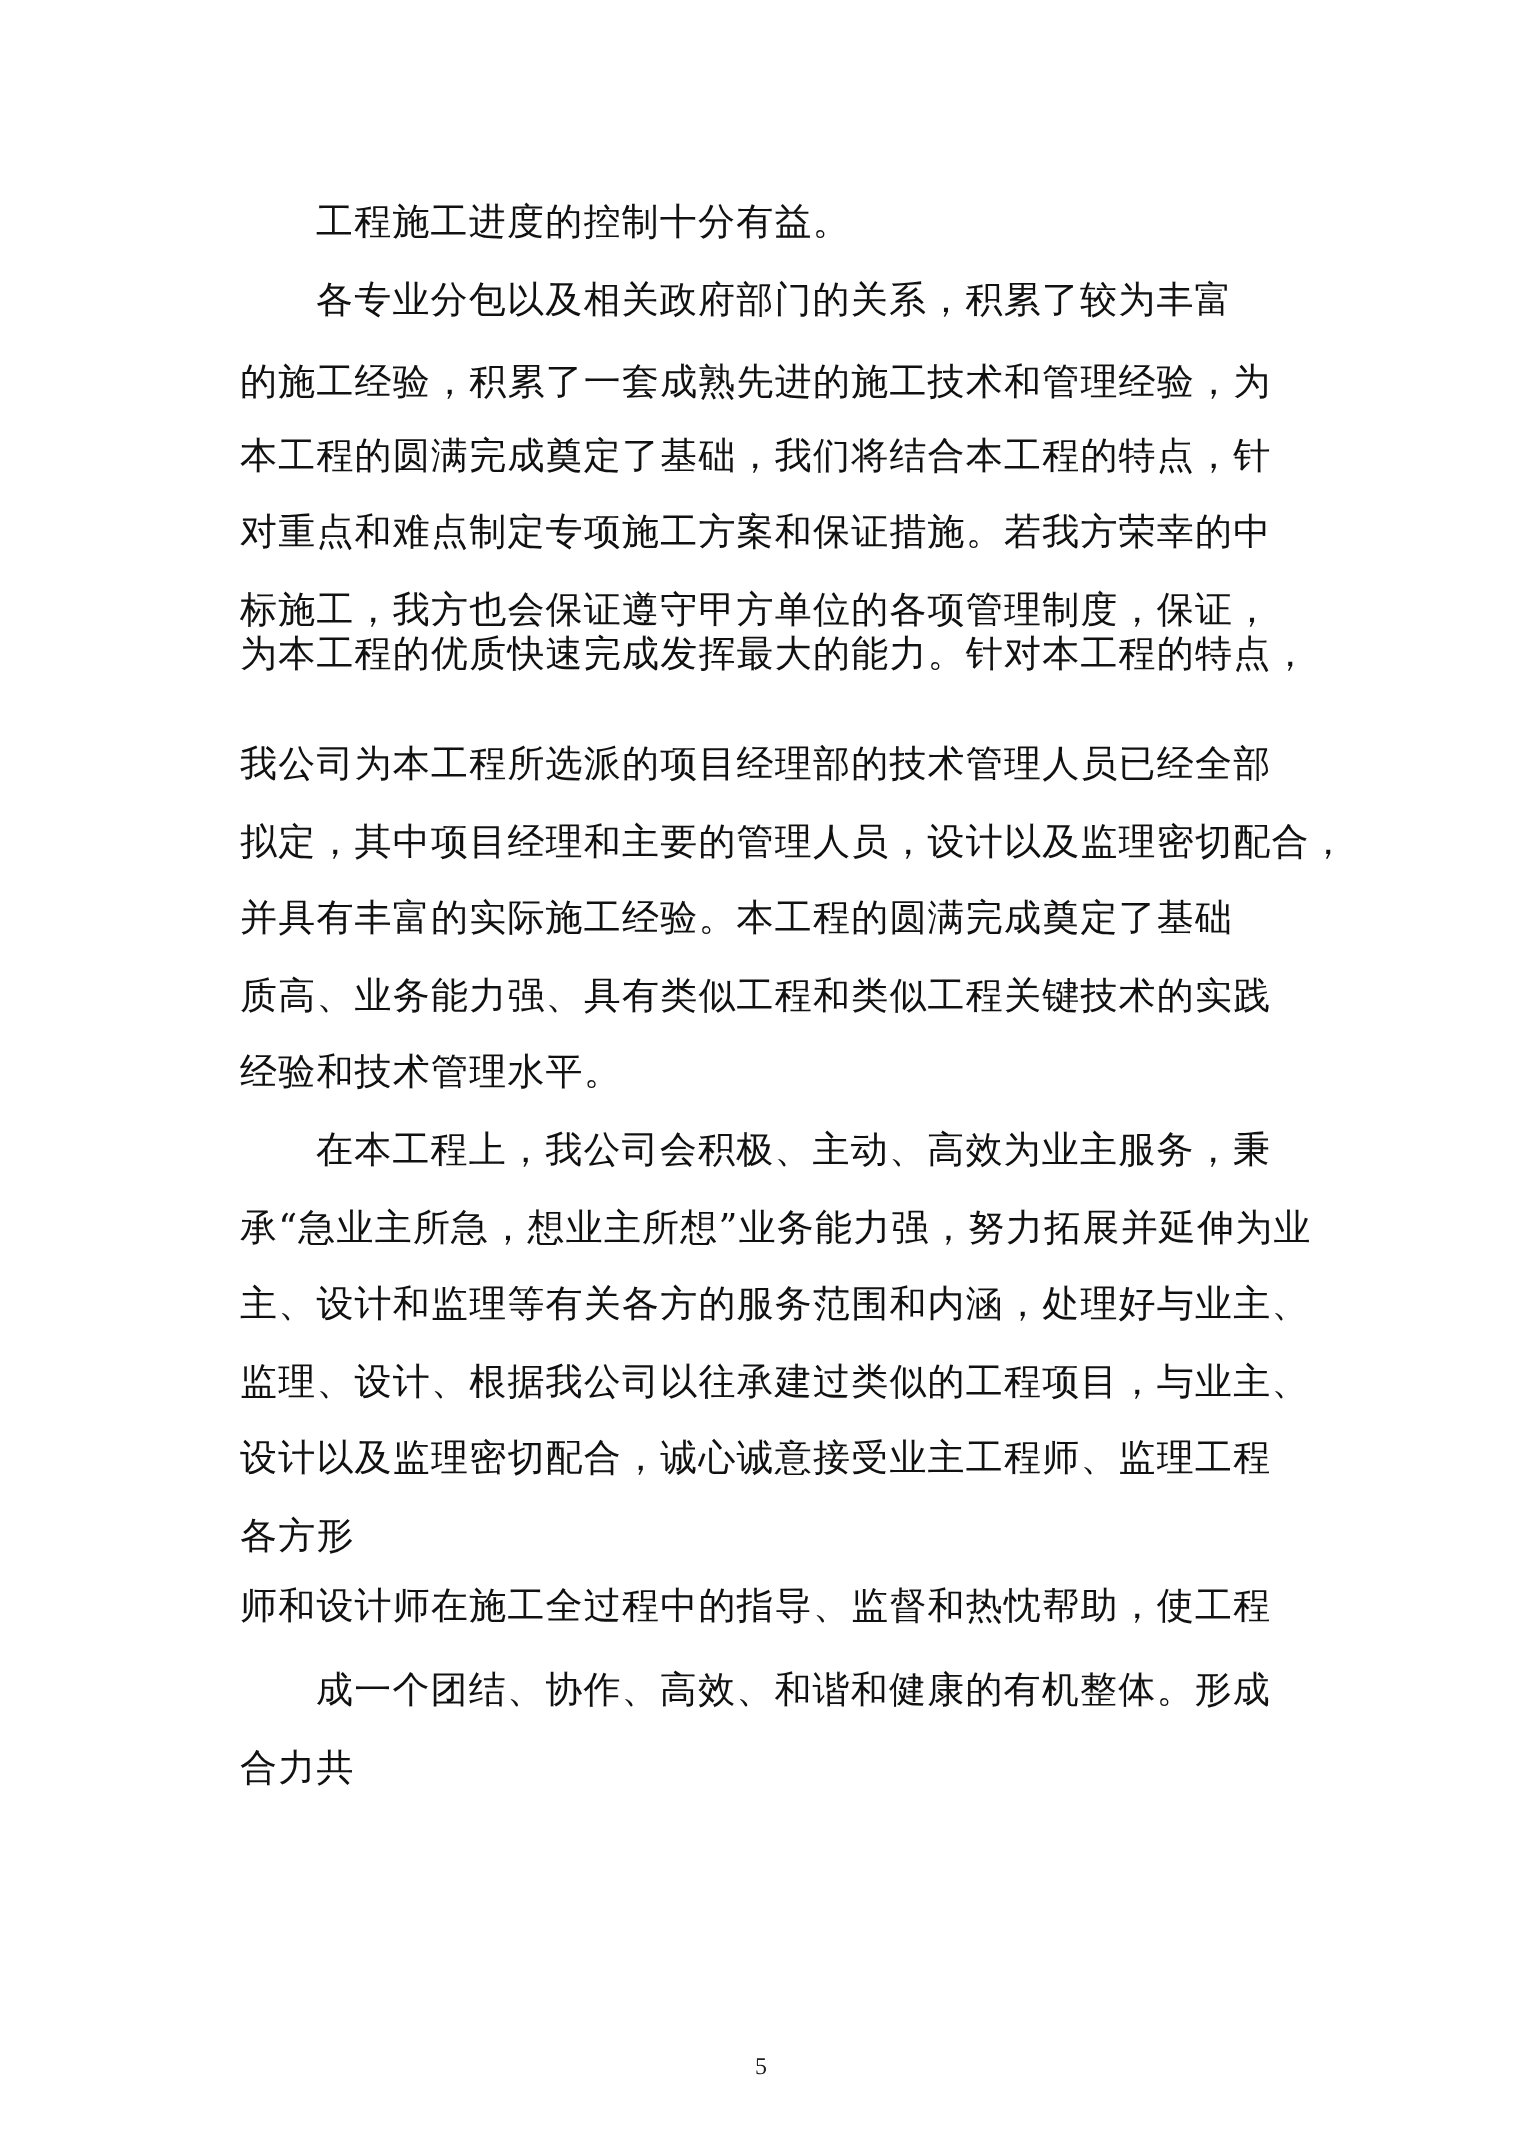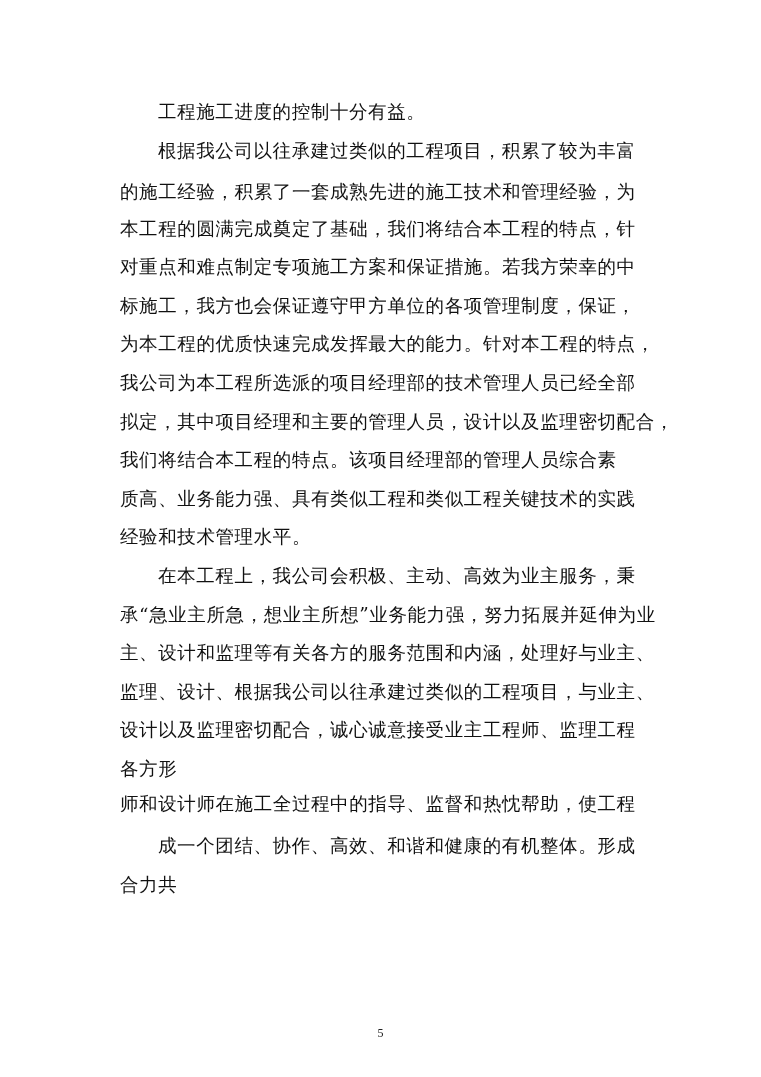--- a/index.html
+++ b/index.html
@@ -10,29 +10,29 @@
   .indent { left: 158px; }
   .pnum { position: absolute; top: 1026px; left: 0; width: 761px; text-align: center;
           font-family: "Liberation Serif", serif; font-size: 12px; color: #222; }
 </style>
 </head>
 <body>
 
 <div class="page">
   <div id="lines">
     <div class="line indent" style="top:100px">工程施工进度的控制十分有益。</div>
-    <div class="line indent" style="top:139px">根据我公司以往承建过类似的工程项目，积累了较为丰富</div>
+    <div class="line indent" style="top:139px">各专业分包以及相关政府部门的关系，积累了较为丰富</div>
     <div class="line" style="top:180px">的施工经验，积累了一套成熟先进的施工技术和管理经验，为</div>
     <div class="line" style="top:217px">本工程的圆满完成奠定了基础，我们将结合本工程的特点，针</div>
     <div class="line" style="top:255px">对重点和难点制定专项施工方案和保证措施。若我方荣幸的中</div>
     <div class="line" style="top:294px">标施工，我方也会保证遵守甲方单位的各项管理制度，保证，</div>
-    <div class="line" style="top:332px">为本工程的优质快速完成发挥最大的能力。针对本工程的特点，</div>
+    <div class="line" style="top:316px">为本工程的优质快速完成发挥最大的能力。针对本工程的特点，</div>
     <div class="line" style="top:371px">我公司为本工程所选派的项目经理部的技术管理人员已经全部</div>
     <div class="line" style="top:410px">拟定，其中项目经理和主要的管理人员，设计以及监理密切配合，</div>
-    <div class="line" style="top:448px">我们将结合本工程的特点。该项目经理部的管理人员综合素</div>
+    <div class="line" style="top:448px">并具有丰富的实际施工经验。本工程的圆满完成奠定了基础</div>
     <div class="line" style="top:487px">质高、业务能力强、具有类似工程和类似工程关键技术的实践</div>
     <div class="line" style="top:525px">经验和技术管理水平。</div>
     <div class="line indent" style="top:564px">在本工程上，我公司会积极、主动、高效为业主服务，秉</div>
     <div class="line" style="top:603px">承“急业主所急，想业主所想”业务能力强，努力拓展并延伸为业</div>
     <div class="line" style="top:641px">主、设计和监理等有关各方的服务范围和内涵，处理好与业主、</div>
     <div class="line" style="top:680px">监理、设计、根据我公司以往承建过类似的工程项目，与业主、</div>
     <div class="line" style="top:718px">设计以及监理密切配合，诚心诚意接受业主工程师、监理工程</div>
     <div class="line" style="top:792px">师和设计师在施工全过程中的指导、监督和热忱帮助，使工程</div>
     <div class="line" style="top:757px">各方形</div>
     <div class="line indent" style="top:834px">成一个团结、协作、高效、和谐和健康的有机整体。形成</div>

